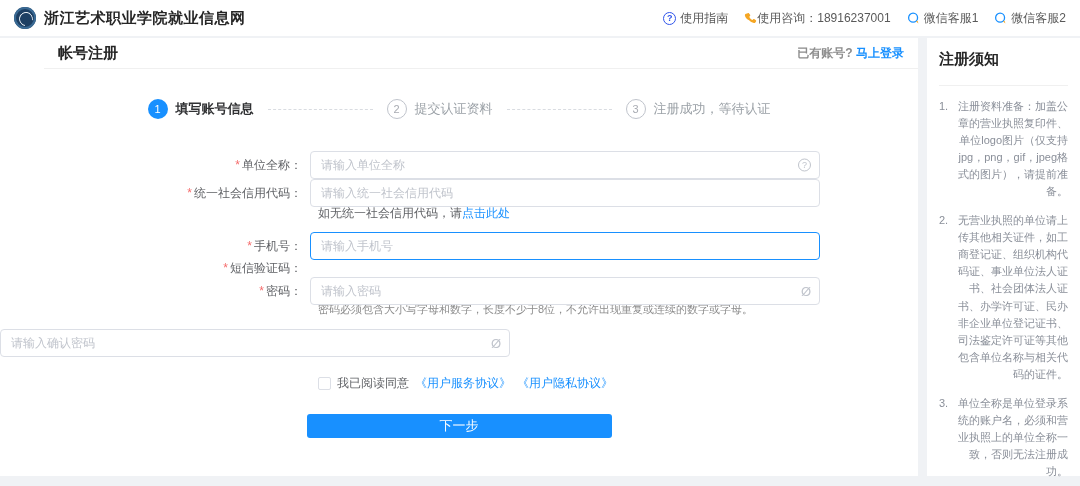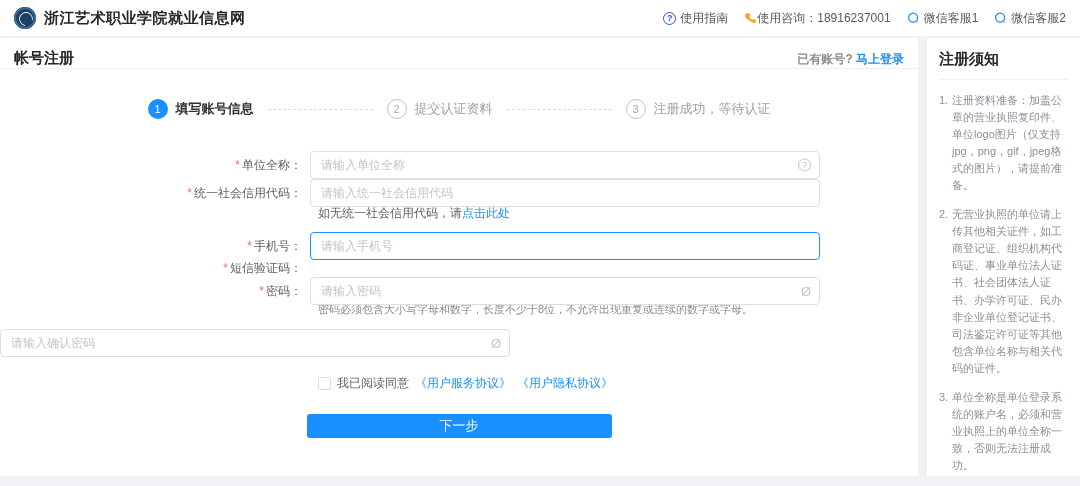--- a/index.html
+++ b/index.html
@@ -37,22 +37,22 @@
     border:1px solid #2f54eb; color:#2f54eb;
     font-size:9px; line-height:11px; text-align:center; font-weight:bold;
     display:inline-block;
   }
   .icon-svg { width:13px; height:13px; display:inline-block; }
   .consult { display:flex; align-items:center; }
   
   .content { display:flex; gap:9px; height:438px; margin-top:2px; }
   .main-card { flex:1; background:#fff; position:relative; }
   .card-head {
-    height:31px; display:flex; align-items:flex-end; justify-content:space-between;
-    padding:0 14px; border-bottom:1px solid #f0f0f0;
+    height:31px; display:flex; align-items:center; justify-content:space-between;
+    padding:0 14px; border-bottom:1px solid #f0f0f0;margin-left:44px;
   }
   .card-title { font-size:15px; font-weight:bold; color:#262626; }
   .head-right { font-size:12px; color:#8c8c8c;font-weight:bold; }
   .head-right a { color:#1890ff; text-decoration:none; cursor:pointer; }
   
   .stepper { display:flex; align-items:center; justify-content:center; margin-top:30px; }
   .step { display:flex; align-items:center; gap:8px; }
   .step-circle {
     width:20px; height:20px; border-radius:50%;
     display:flex; align-items:center; justify-content:center;
@@ -101,26 +101,26 @@
   .next-btn {
     display:block; width:305px; height:24px; margin:22px auto 0 auto;
     background:#1890ff; color:#fff; border:none; border-radius:3px;
     font-size:13px; cursor:pointer;
     font-family:"Liberation Sans","DejaVu Sans",sans-serif;
   }
   
   .notice-card { width:153px; background:#fff; padding:0 12px; }
   .notice-title {
     font-size:15px; font-weight:bold; color:#262626;
-    padding:12px 0 10px 0; border-bottom:1px solid #f0f0f0;
+    padding:12px 0 16px 0; border-bottom:1px solid #f0f0f0;
   }
   .notice-list { margin-top:12px; }
   .notice-item { display:flex; margin-bottom:12px; color:#8a8f99; line-height:1.55; font-size:11px; }
   .notice-item .num { flex:0 0 13px; }
-  .notice-item .txt { flex:1; }
+  .notice-item .txt { flex:1;text-align:right; }
 </style>
 </head>
 <body>
 
 <div>
 
   <header class="topbar">
     <div class="brand">
       <span class="logo"></span>
       <span class="site-title">浙江艺术职业学院就业信息网</span>

